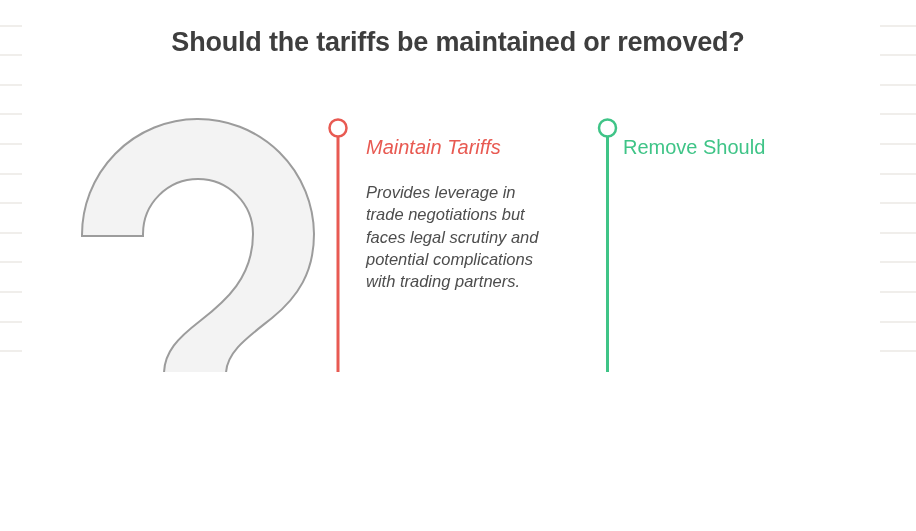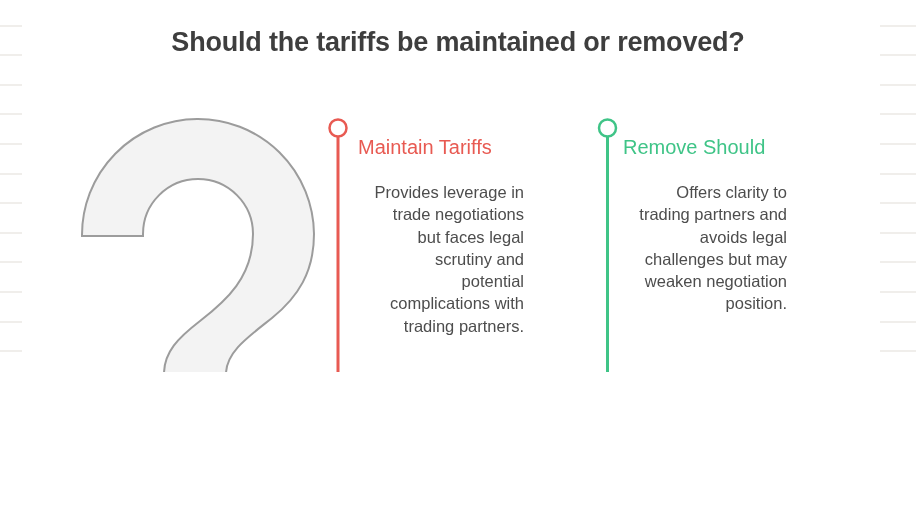--- a/index.html
+++ b/index.html
@@ -45,27 +45,26 @@
   .bottomdot1{fill:var(--opt1-fill,#e6f7ee);stroke:var(--opt1-color,#3fc487);stroke-width:3;}
 
   .option{position:absolute;top:134px;}
   .option h2{
     margin:0 0 20px 0;
     font-size:20px;
     font-weight:400;
     line-height:27px;
   }
   .option p{
-    margin:16px;
+    margin:0;
     font-size:16.5px;
     line-height:22.3px;
     color:#4d4d4d;
-    text-align:right;
   }
-  .option.maintain{left:358px;width:182px;}
+  .option.maintain{left:366px;width:182px;font-style:italic;}
   .option.remove{left:623px;width:180px;}
   .option.maintain h2{color:var(--opt0-color,#e85a52);}
   .option.remove h2{color:var(--opt1-color,#3fc487);}
 </style>
 </head>
 <body>
 
 <div class="canvas">
 
   <div class="ruled left"></div>
@@ -97,16 +96,15 @@
     <circle class="bottomdot1" cx="607.5" cy="459.5" r="15"></circle>
   </svg>
 
   <div class="option maintain">
     <h2>Maintain Tariffs</h2>
     <p>Provides leverage in trade negotiations but faces legal scrutiny and potential complications with trading partners.</p>
   </div>
 
   <div class="option remove">
     <h2>Remove Should</h2>
-    <p>Offers clarity to trading partners and avoids legal challenges but may weaken negotiation position.</p>
   </div>
 
 </div>
 
 </body></html>

